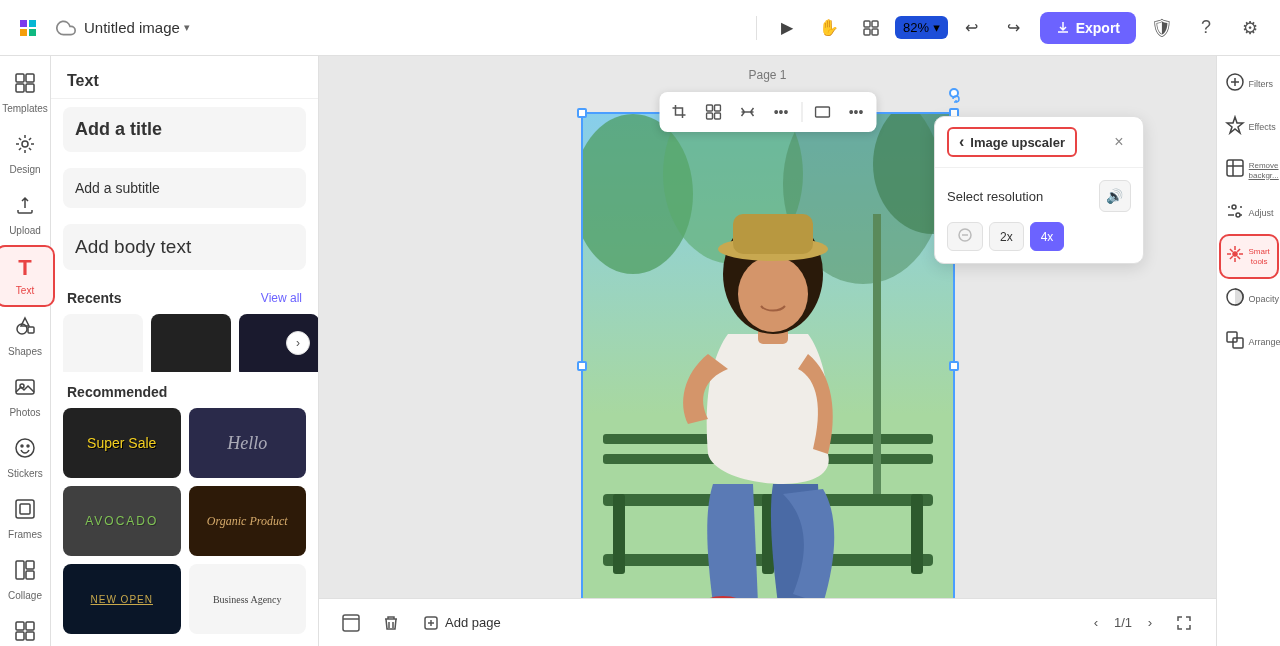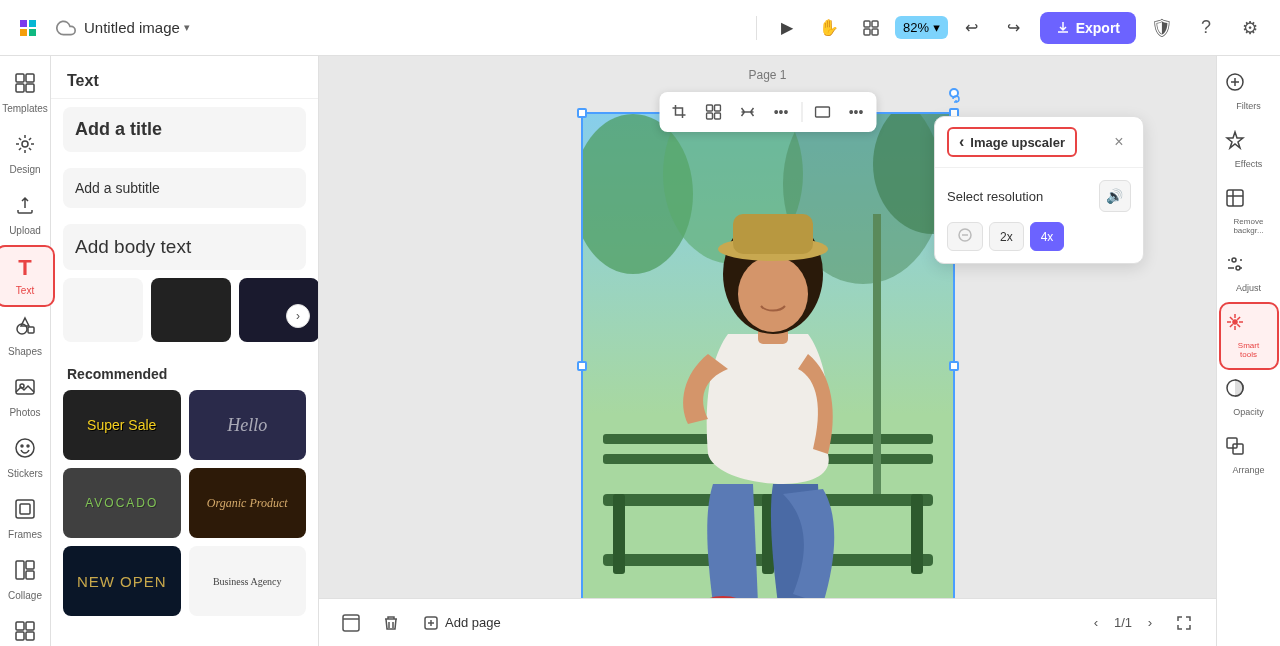--- a/index.html
+++ b/index.html
@@ -46,21 +46,21 @@
       width: 36px; height: 36px;
       border: none; background: transparent;
       border-radius: 6px;
       cursor: pointer;
       display: flex; align-items: center; justify-content: center;
       color: #444;
       font-size: 16px;
     }
     .topbar-zoom {
       display: flex; align-items: flex-start; gap: 4px;
-      background: #7dd3fc;
+      background: #1d4ed8;
       border-radius: 6px;
       padding: 4px 8px;
       font-size: 13px;
       cursor: pointer;
       border: none;
     }
     .topbar-right {
       display: flex; align-items: center; gap: 8px;
       margin-left: auto;
     }
@@ -374,21 +374,22 @@
       display: flex;
       flex-direction: column;
       align-items: center;
       padding: 8px 0;
       gap: 2px;
       flex-shrink: 0;
     }
     .right-item {
       width: 56px;
       display: flex;
-      flex-direction: column;
+      flex-direction: row;
+      align-items: center;
       padding: 8px 4px;
       border-radius: 8px;
       cursor: pointer;
       gap: 4px;
     }
     .right-item.active {
       background: #fff0f0;
       outline: 2px solid #e84444;
     }
     .right-item .icon { font-size: 18px; color: #444; }
@@ -660,20 +661,24 @@
     <button class="text-add-btn">
       <span class="text-add-title">Add a title</span>
     </button>
     <button class="text-add-btn">
       <span class="text-add-subtitle">Add a subtitle</span>
     </button>
     <button class="text-add-btn">
       <span class="text-add-body">Add body text</span>
     </button>
 
+    <div class="section-header">
+      <span class="section-title">Recents</span>
+      <button class="view-all">View all</button>
+    </div>
 
     <div class="recents-row">
       <div class="recent-item light">
         
       </div>
       <div class="recent-item">
         
       </div>
       <div class="recent-item" style="background:#1a1a2e;">
         
@@ -692,21 +697,21 @@
       <div class="rec-item" style="background:#2a2a4a;">
         <span class="hello-text">Hello</span>
       </div>
       <div class="rec-item" style="background:#404040;">
         <span class="avocado-text">AVOCADO</span>
       </div>
       <div class="rec-item" style="background:#2d1a08;">
         <span class="organic-text">Organic Product</span>
       </div>
       <div class="rec-item" style="background:#0a1628;">
-        <span style="font-family:Impact,sans-serif;font-size:15px;color:#c8a84b;letter-spacing:1px;">NEW OPEN</span>
+        <span style="font-family:Impact,sans-serif;font-size:10px;color:#c8a84b;letter-spacing:1px;text-decoration:underline;">NEW OPEN</span>
       </div>
       <div class="rec-item" style="background:#f5f5f5;">
         <span style="font-family:serif;font-size:10px;color:#444;text-align:center;">Business Agency</span>
       </div>
     </div>
   </div>
 
   <div class="canvas-area">
     <div class="page-label">Page 1</div>
 
@@ -896,21 +901,21 @@
       </span>
       <span class="label">Effects</span>
     </div>
     <div class="right-item">
       <span class="icon">
         <svg width="20" height="20" viewBox="0 0 20 20" fill="none" stroke="#444" stroke-width="1.5">
           <rect x="2" y="2" width="16" height="16" rx="2"></rect>
           <path d="M2 8h16M8 2v16"></path>
         </svg>
       </span>
-      <span class="label" style="font-size:8px;text-align:center;line-height:1.2;color:#666;">Remove<br>backgr...</span>
+      <span class="label" style="font-size:8px;text-align:center;line-height:1.2;color:#666;text-decoration:underline;">Remove<br>backgr...</span>
     </div>
     <div class="right-item">
       <span class="icon">
         <svg width="20" height="20" viewBox="0 0 20 20" fill="none" stroke="#444" stroke-width="1.5">
           <path d="M3 6h2m10 0h2M7 6a2 2 0 1 0 4 0 2 2 0 0 0-4 0zM3 14h6m6 0h2M11 14a2 2 0 1 0 4 0 2 2 0 0 0-4 0z"></path>
         </svg>
       </span>
       <span class="label">Adjust</span>
     </div>
     <div class="right-item active">

